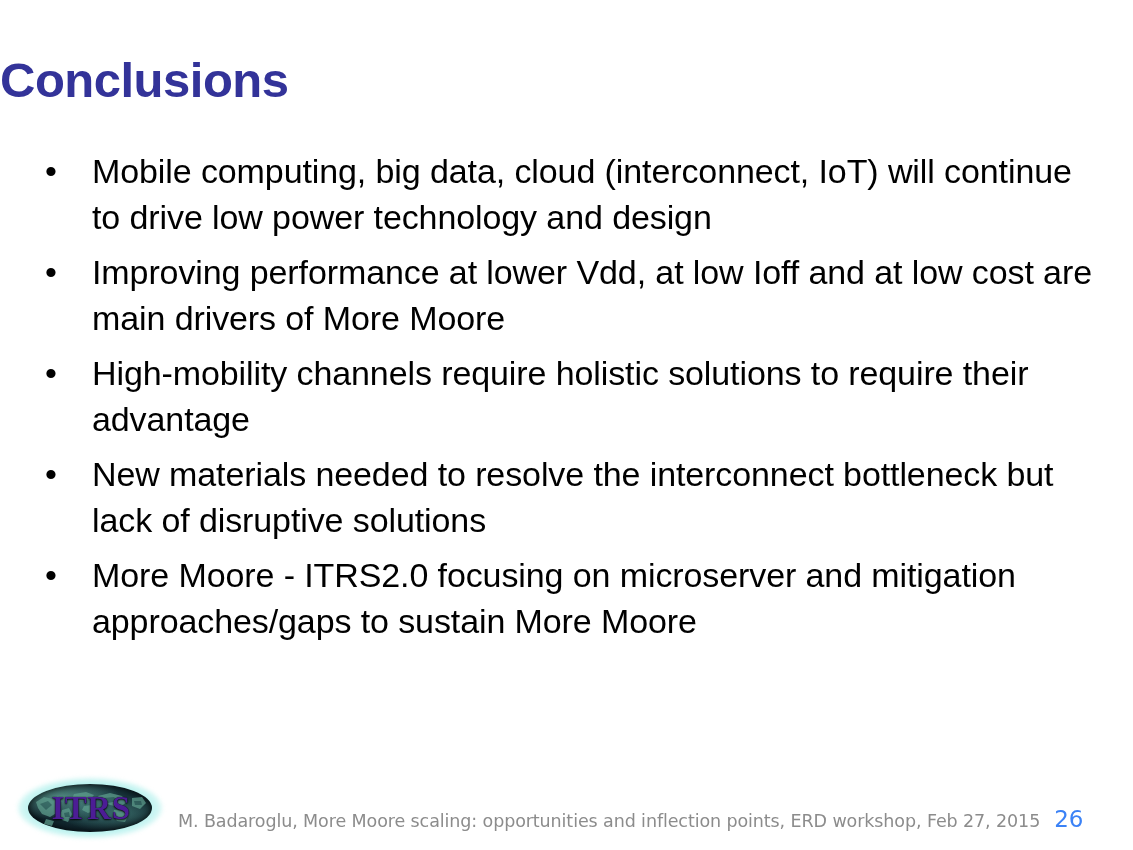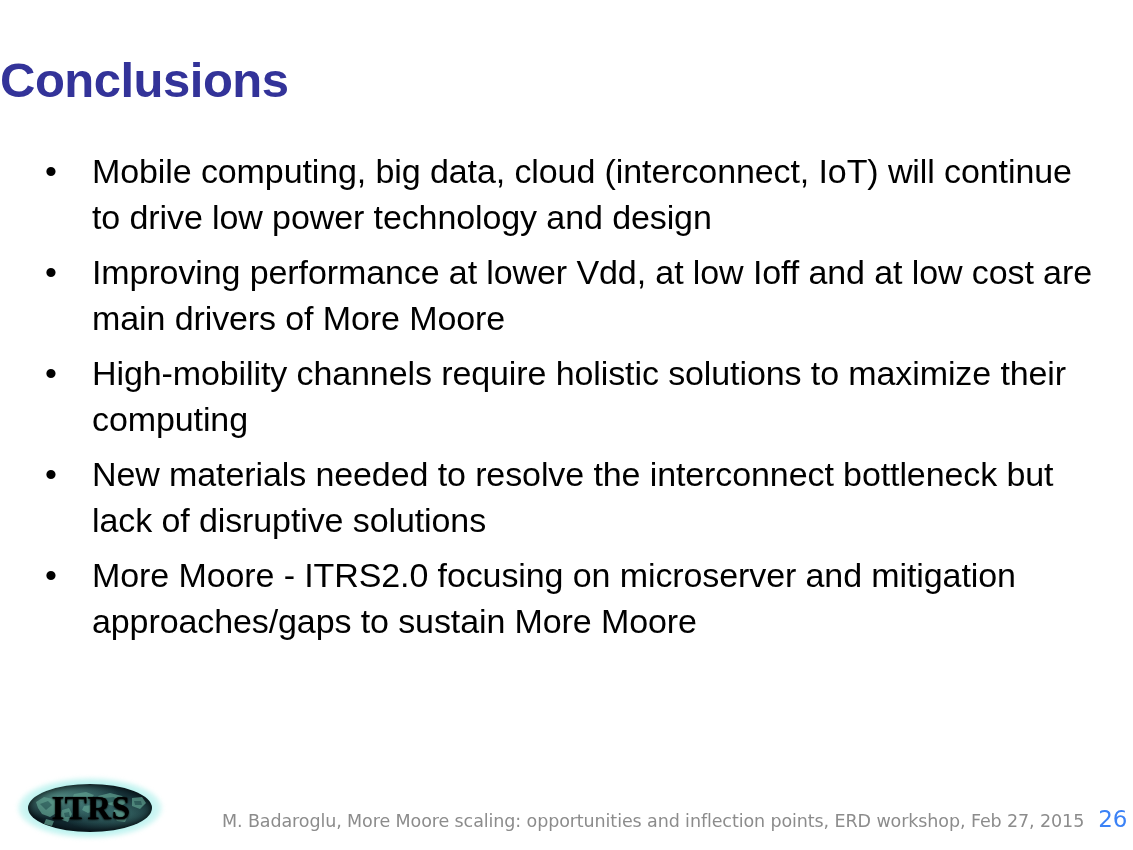--- a/index.html
+++ b/index.html
@@ -73,21 +73,20 @@
     display: flex;
     align-items: baseline;
     gap: 14px;
   }
   .footer-credit {
     font-family: "DejaVu Sans", sans-serif;
     font-size: 17.5px;
     color: #8c8c8c;
     white-space: nowrap;
     letter-spacing: -0.1px;
-    margin-left: 44px;
   }
   .footer-pagenum {
     font-family: "DejaVu Sans", sans-serif;
     font-size: 23px;
     color: #3b82f6;
     white-space: nowrap;
   }
 
   
   .logo {
@@ -136,21 +135,21 @@
     top: 9px;
     width: 152px;
     height: 48px;
     display: flex;
     align-items: center;
     justify-content: center;
     font-family: "Liberation Serif", serif;
     font-weight: bold;
     font-size: 33px;
     letter-spacing: 0.5px;
-    color: #000000;
+    color: #4c1d95;
     text-shadow: 0 1px 2px rgba(0,0,0,0.9), 0 0 1px rgba(0,0,0,0.9);
     padding-left: 2px;
     box-sizing: border-box;
   }
 </style>
 </head>
 <body>
 
 <div class="slide">
 
@@ -163,21 +162,21 @@
       <span class="bullet-text">Mobile computing, big data, cloud (interconnect, IoT) will continue to drive low power technology and design</span>
     </div>
 
     <div class="bullet-item">
       <span class="bullet-marker">•</span>
       <span class="bullet-text">Improving performance at lower Vdd, at low Ioff and at low cost are main drivers of More Moore</span>
     </div>
 
     <div class="bullet-item">
       <span class="bullet-marker">•</span>
-      <span class="bullet-text">High-mobility channels require holistic solutions to maximize their computing</span>
+      <span class="bullet-text">High-mobility channels require holistic solutions to require their advantage</span>
     </div>
 
     <div class="bullet-item">
       <span class="bullet-marker">•</span>
       <span class="bullet-text">New materials needed to resolve the interconnect bottleneck but lack of disruptive solutions</span>
     </div>
 
     <div class="bullet-item">
       <span class="bullet-marker">•</span>
       <span class="bullet-text">More Moore - ITRS2.0 focusing on microserver and mitigation approaches/gaps to sustain More Moore</span>

